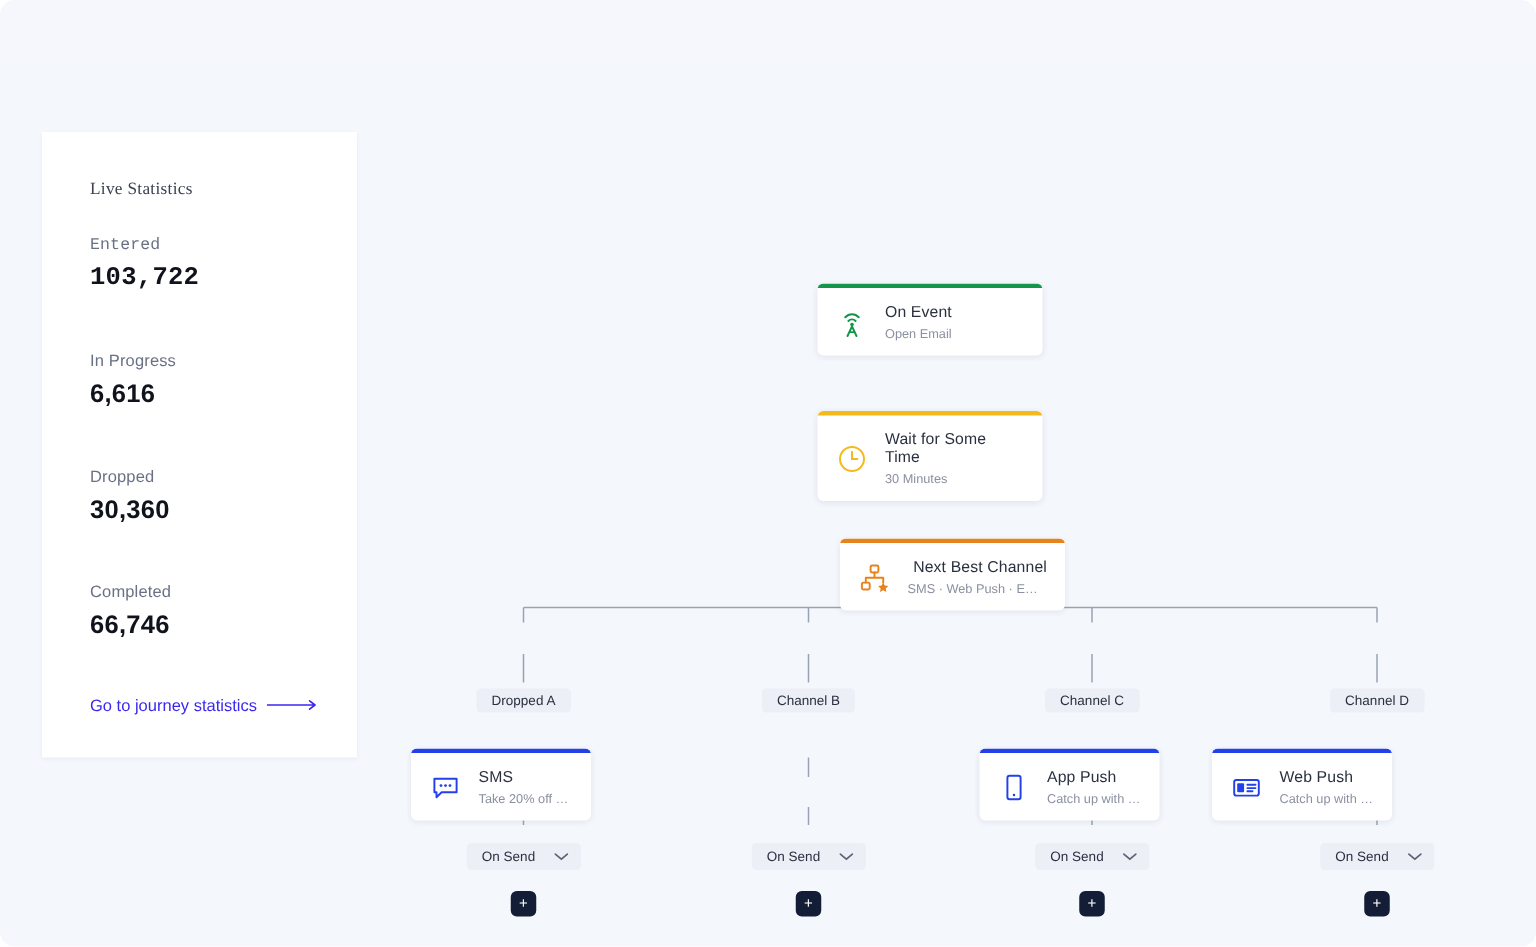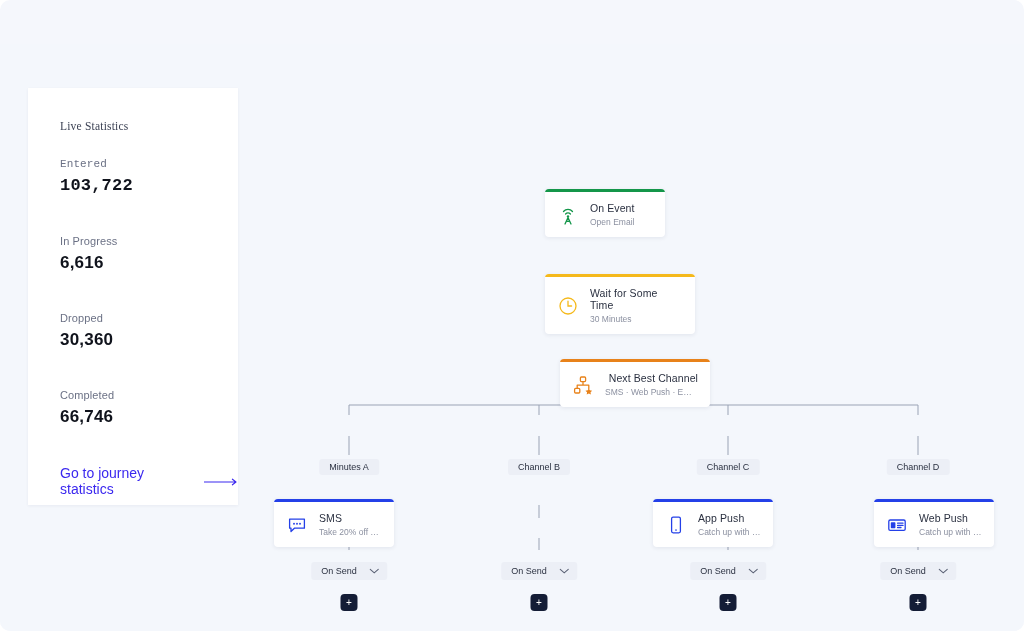--- a/index.html
+++ b/index.html
@@ -76,21 +76,21 @@
     font-size: 17px; color: #10131c; font-weight: bold;
     letter-spacing: .2px; margin-top: 6px;
   }
   #stat-0 { top: 70px; font-family: Liberation Mono, monospace; }
   #stat-1 { top: 147px; }
   #stat-2 { top: 224px; }
   #stat-3 { top: 301px; }
   #stats-link {
     position: absolute; left: 32px; top: 377px;
     display: flex; align-items: center; gap: 7px;
-    color: #3b28ef; font-size: 14px; cursor: pointer;
+    color: #3b28ef; font-size: 11px; cursor: pointer;
     text-decoration: none;
   }
   #stats-link-arrow { display: block; }
 
   
   #flow { position: absolute; left: 0; top: 0; width: 1024px; height: 587px; }
   #wires { position: absolute; left: 0; top: 0; }
 
   .node {
     position: absolute;
@@ -104,21 +104,21 @@
   .node-body { display: flex; align-items: center; gap: 11px; padding: 10px 12px; }
   .node-icon { flex: 0 0 auto; width: 22px; height: 22px; display: block; }
   .node-text { min-width: 0; }
   .node-title { font-size: 10.5px; color: #2a3040; letter-spacing: .1px; }
   .node-sub {
     font-size: 8.5px; color: #8b90a0; margin-top: 3px;
     white-space: nowrap; overflow: hidden; text-overflow: ellipsis;
     max-width: 132px;
   }
 
-  #node-trigger { left: 545px; top: 145px; width: 120px; }
+  #node-trigger { left: 545px; top: 145px; width: 150px; }
   #node-wait    { left: 545px; top: 230px; width: 150px; }
   #node-nbc     { left: 560px; top: 315px; width: 150px; text-align: right; }
 
   .channel-node { width: 120px; top: 455px; }
   .channel-tag {
     position: absolute; top: 415px;
     transform: translateX(-50%);
     background: #eceff6;
     border-radius: 3px;
     padding: 3px 10px;
@@ -239,21 +239,21 @@
               <path d="M16.8 14.2l1.05 2.1 2.35.33-1.7 1.64.4 2.33-2.1-1.1-2.1 1.1.4-2.33-1.7-1.64 2.35-.33z" fill="#e8821a" stroke="none"></path>
             </svg>
           </span>
           <div class="node-text">
             <div class="node-title">Next Best Channel</div>
             <div class="node-sub">SMS · Web Push · Email</div>
           </div>
         </div>
       </div>
 
-      <div class="channel-tag" style="left:349px">Minutes A</div>
+      <div class="channel-tag" style="left:349px">Dropped A</div>
       <div class="node channel-node" style="left:274px">
         <div class="node-accent" style="background:#2440e8"></div>
         <div class="node-body">
           <span class="node-icon">
             <svg viewBox="0 0 22 22" width="22" height="22" fill="none" stroke="#2440e8" stroke-width="1.3" stroke-linejoin="round">
               <path d="M3.6 5.2h14.8v9H8.4l-3.4 3.3v-3.3H3.6z"></path>
               <circle cx="8" cy="9.7" r=".95" fill="#2440e8" stroke="none"></circle>
               <circle cx="11" cy="9.7" r=".95" fill="#2440e8" stroke="none"></circle>
               <circle cx="14" cy="9.7" r=".95" fill="#2440e8" stroke="none"></circle>
             </svg>
@@ -305,21 +305,21 @@
         <span>On Send</span>
         <span>
           <svg viewBox="0 0 10 6" width="10" height="6" fill="none" stroke="#5b6275" stroke-width="1.1" stroke-linecap="round">
               <path d="M1 1.4 5 4.8 9 1.4"></path>
             </svg>
         </span>
       </div>
       <button class="plus-button" style="left:728px">+</button>
 
       <div class="channel-tag" style="left:918px">Channel D</div>
-      <div class="node channel-node" style="left:874px">
+      <div class="node channel-node" style="left:808px">
         <div class="node-accent" style="background:#2440e8"></div>
         <div class="node-body">
           <span class="node-icon">
             <svg viewBox="0 0 22 22" width="22" height="22" fill="none" stroke="#2440e8" stroke-width="1.3" stroke-linejoin="round">
               <rect x="2.8" y="6" width="16.4" height="10.4" rx="1.4"></rect>
               <rect x="4.8" y="8.2" width="4.6" height="6" rx=".7" fill="#2440e8" stroke="none"></rect>
               <path d="M11.6 9.2h5.4M11.6 11.4h5.4M11.6 13.5h3.4" stroke-linecap="round"></path>
             </svg>
           </span>
           <div class="node-text">

